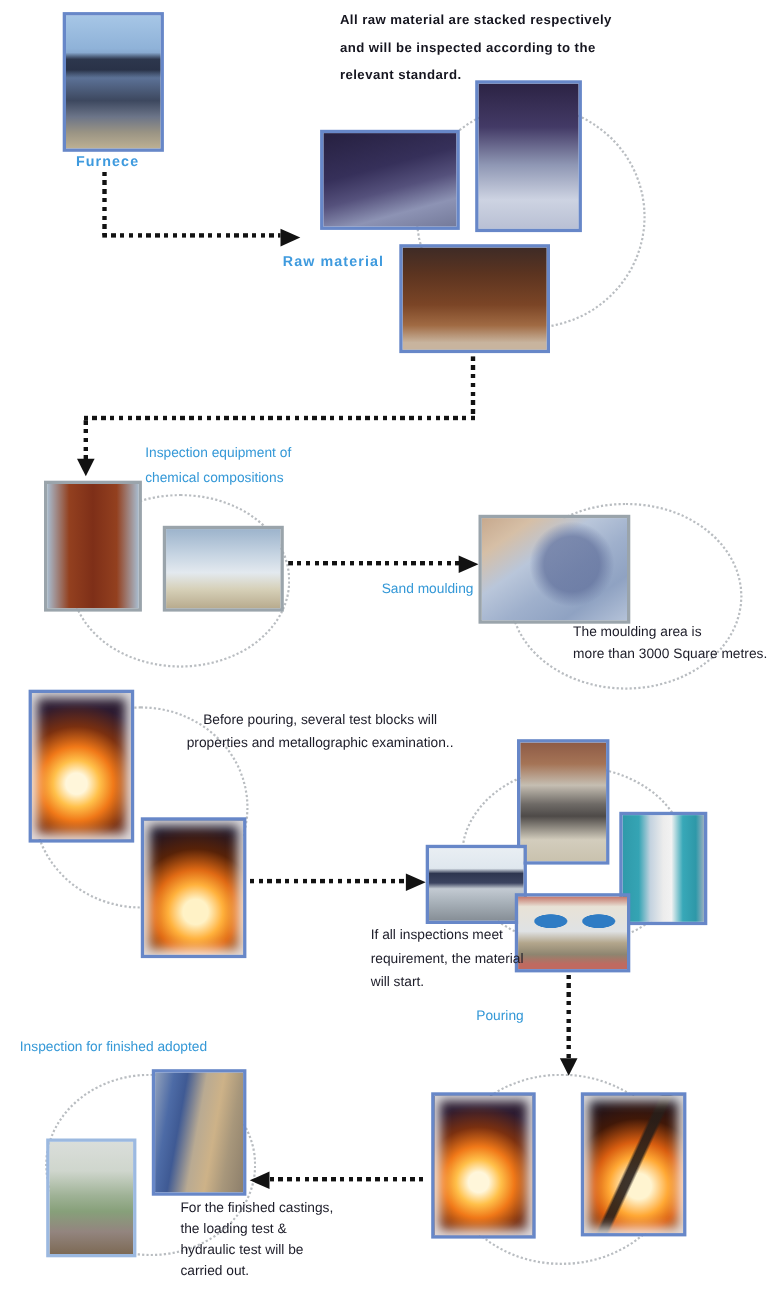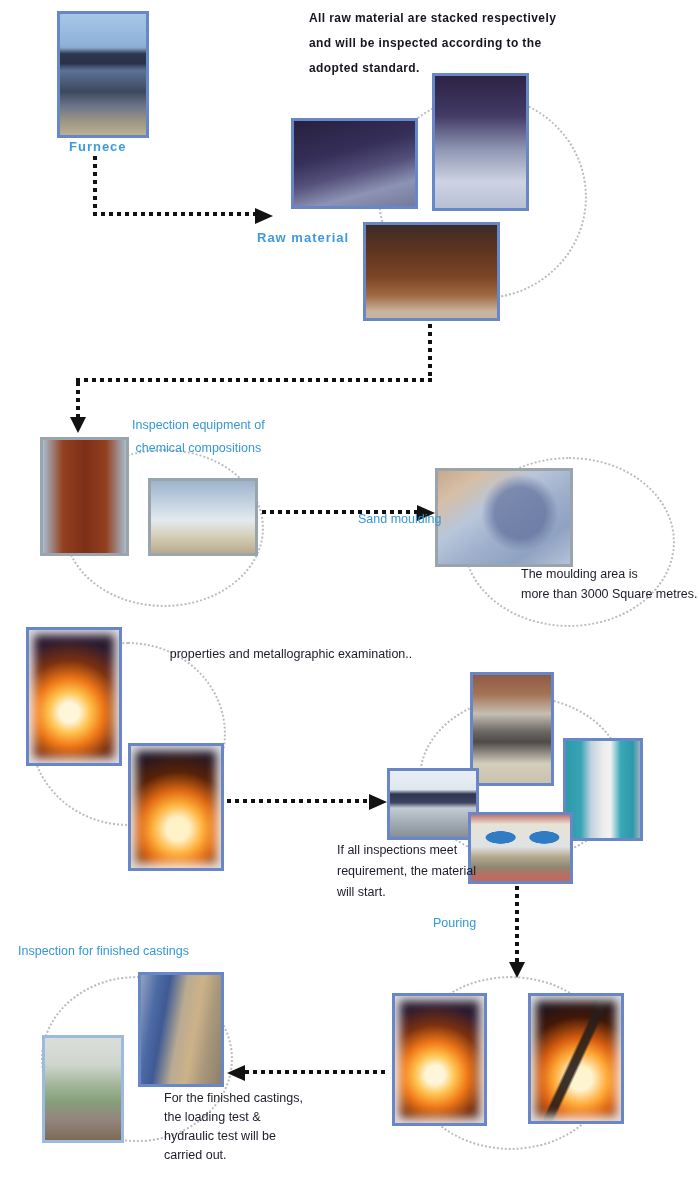--- a/index.html
+++ b/index.html
@@ -120,22 +120,22 @@
     position:absolute;
     color:#1c1c28;
     font-size:12.5px;
     z-index:3;
     white-space:nowrap;
   }
 
   #t-furnace  { left:69px;  top:139px; }
   #t-rawlabel { left:257px; top:230px; }
   #t-rawnote  { left:309px; top:6px; font-weight:bold; letter-spacing:0.4px; line-height:25px; font-size:12px; color:#15151f; }
-  #t-chemlabel{ left:132px; top:414px; line-height:23px;text-align:center; }
-  #t-sandlabel{ left:347px; top:512px;margin-left:11px; }
+  #t-chemlabel{ left:132px; top:400px; line-height:23px; }
+  #t-sandlabel{ left:347px; top:528px; }
   #t-mouldnote{ left:521px; top:564px; line-height:20px; }
   #t-beforenote{ left:143px; top:644px; width:296px; text-align:center; line-height:21px; }
   #t-ifnote   { left:337px; top:840px; line-height:21px; }
   #t-pouring  { left:433px; top:916px; }
   #t-finlabel { left:18px;  top:944px; }
   #t-finnote  { left:128px; top:1089px; line-height:19px;margin-left:36px; }
 </style>
 </head>
 <body>
 
@@ -189,34 +189,35 @@
   <div class="photo blight" id="p-hydraulic"></div>
 
   <div class="bluelabel strong" id="t-furnace">Furnece</div>
   <div class="bluelabel strong" id="t-rawlabel">Raw material</div>
   <div class="bluelabel" id="t-chemlabel">
     <div>Inspection equipment of</div>
     <div>chemical compositions</div>
   </div>
   <div class="bluelabel" id="t-sandlabel">Sand moulding</div>
   <div class="bluelabel" id="t-pouring">Pouring</div>
-  <div class="bluelabel" id="t-finlabel">Inspection for finished castings</div>
+  <div class="bluelabel" id="t-finlabel">Inspection for finished adopted</div>
 
   <div class="note" id="t-rawnote">
     <div>All raw material are stacked respectively</div>
     <div>and will be inspected according to the</div>
-    <div>adopted standard.</div>
+    <div>relevant standard.</div>
   </div>
 
   <div class="note" id="t-mouldnote">
     <div>The moulding area is</div>
     <div>more than 3000 Square metres.</div>
   </div>
 
   <div class="note" id="t-beforenote">
+    <div>Before pouring, several test blocks will</div>
     <div>properties and metallographic examination..</div>
   </div>
 
   <div class="note" id="t-ifnote">
     <div>If all inspections meet</div>
     <div>requirement, the material</div>
     <div>will start.</div>
   </div>
 
   <div class="note" id="t-finnote">

